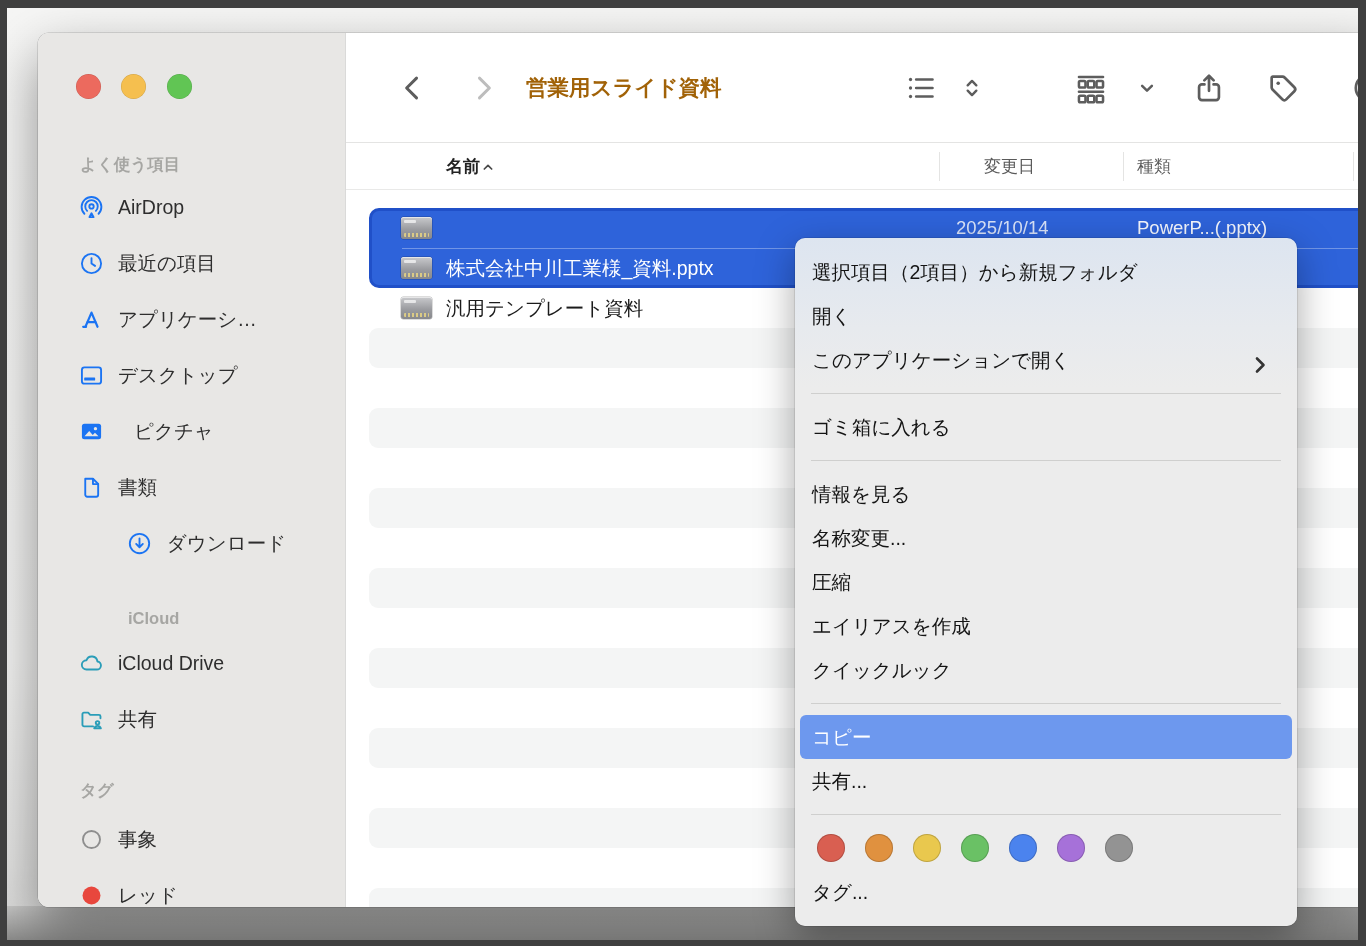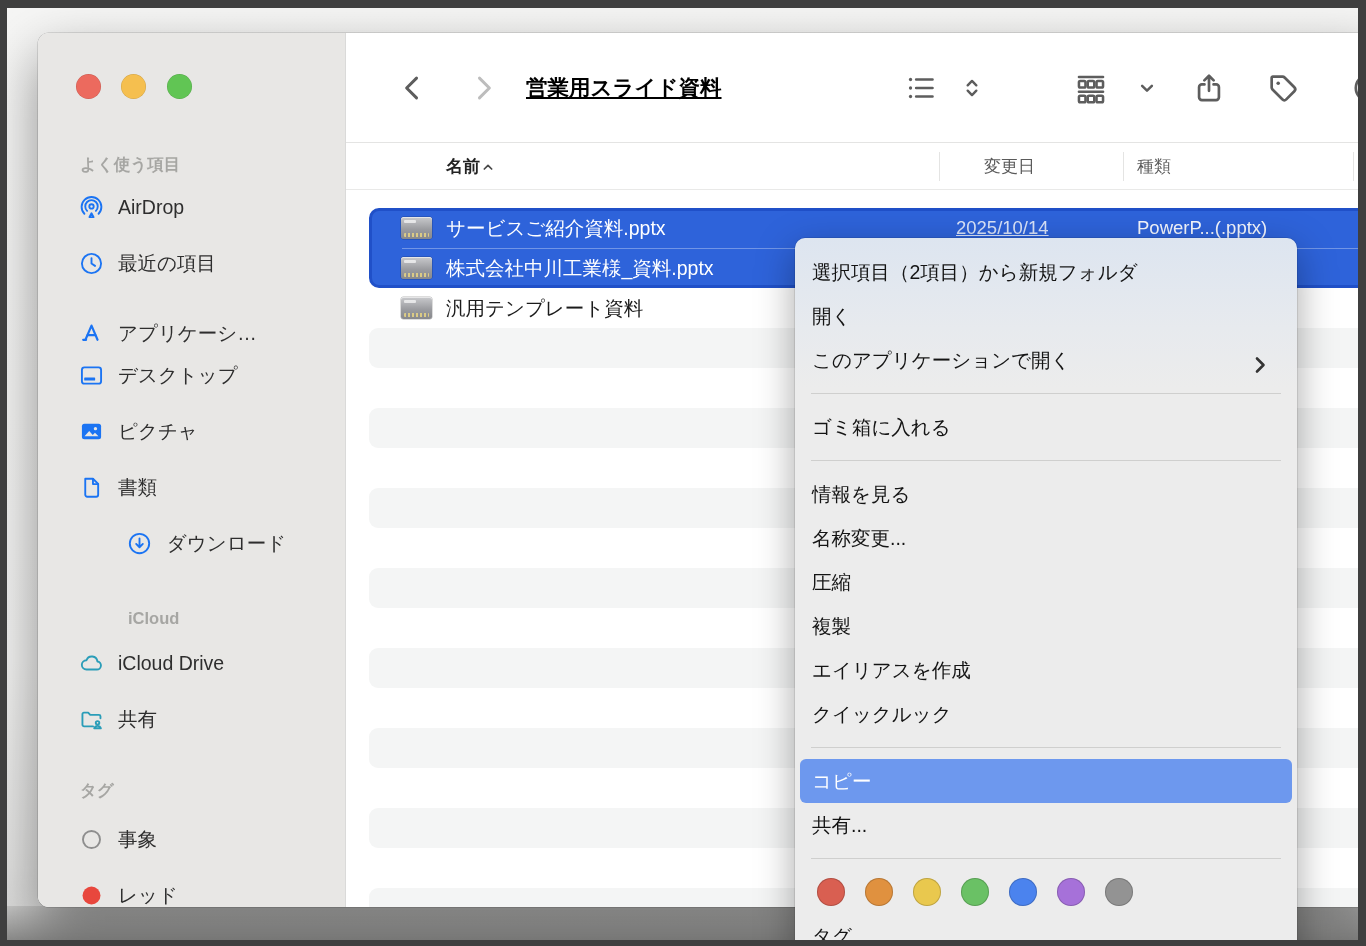--- a/index.html
+++ b/index.html
@@ -21,33 +21,33 @@
   .side-ic svg{width:25px;height:25px;}
   .side-label{margin-left:12px;font-size:19.5px;color:#2e2e2e;white-space:nowrap;overflow:hidden;}
   .c-blue{color:#1b74f3;} .c-teal{color:#2a9db8;} .c-gray{color:#8e8e8e;} .c-red{color:#e8473d;}
   
   .main{position:relative;flex:1;background:#fff;border-left:1px solid #dadad9;}
   .toolbar{position:relative;height:110px;border-bottom:1px solid #e4e4e3;}
   .tb{position:absolute;top:32px;width:46px;height:46px;display:flex;align-items:center;justify-content:center;color:#5d5d5d;}
   .tb svg{width:34px;height:34px;}
   .tb.small svg{width:26px;height:26px;}
   .tb.disabled{color:#bdbdbd;}
-  .title{position:absolute;left:180px;top:40px;font-size:21.5px;font-weight:700;color:#000000;white-space:nowrap;text-decoration:underline;}
+  .title{position:absolute;left:180px;top:40px;font-size:21.5px;font-weight:700;color:#a16207;white-space:nowrap;}
   .lheader{position:absolute;top:110px;left:0;right:0;height:47px;border-bottom:1px solid #e9e9e8;}
   .col{position:absolute;top:0;height:47px;line-height:47px;font-size:17px;color:#5a5a5a;white-space:nowrap;}
   .col.name{left:100px;color:#232323;font-weight:600;display:flex;align-items:center;}
   .col.name svg{width:16px;height:16px;color:#4a4a4a;}
   .hsep{position:absolute;top:9px;width:1px;height:29px;background:#e4e4e3;}
   .rows{position:absolute;top:157px;left:0;right:0;bottom:0;overflow:hidden;}
   .stripe{position:absolute;left:23px;right:0;height:40px;border-radius:9px;background:#f4f5f5;}
   .selection{position:absolute;left:23px;right:0;height:80px;border-radius:10px;background:#2e63da;border:3px solid #2050c8;}
   .selection .divider{position:absolute;left:30px;right:0;top:37px;height:1px;background:rgba(255,255,255,.32);}
   .frow{position:absolute;left:0;right:0;height:40px;}
   .frow .fname{position:absolute;left:100px;top:0;height:40px;line-height:40px;font-size:19.5px;color:#1b1b1b;white-space:nowrap;}
-  .frow .fdate{position:absolute;left:610px;top:0;height:40px;line-height:40px;font-size:18.5px;color:#4f4f4f;white-space:nowrap;text-decoration:underline;}
+  .frow .fdate{position:absolute;left:610px;top:0;height:40px;line-height:40px;font-size:18.5px;color:#4f4f4f;white-space:nowrap;}
   .frow .fkind{position:absolute;left:791px;top:0;height:40px;line-height:40px;font-size:18.5px;color:#4f4f4f;white-space:nowrap;}
   .frow.sel .fname{color:#fff;font-weight:500;}
   .frow.sel .fdate{color:rgba(255,255,255,.82);}
   .frow.sel .fkind{color:rgba(255,255,255,.95);}
   .ficon{position:absolute;left:55px;top:9px;width:31px;height:22px;border-radius:2.5px;
          background:linear-gradient(180deg,#c9cacd 0%,#9b9ca0 55%,#87888c 100%);
          box-shadow:inset 0 1px 0 rgba(255,255,255,.55),0 0 0 .5px rgba(0,0,0,.28);}
   .ficon:after{content:"";position:absolute;left:3px;right:3px;bottom:2.5px;height:4px;
          background:repeating-linear-gradient(90deg,#e3d184 0 2px,rgba(0,0,0,0) 2px 4px);opacity:.9;border-radius:1px;}
   .ficon:before{content:"";position:absolute;left:3px;top:3px;width:12px;height:3px;background:rgba(255,255,255,.65);border-radius:1px;}
@@ -91,40 +91,40 @@
           </div>
           <div class="side-item" style="top: 202px;">
             <span class="side-ic c-blue">
               <svg viewBox="0 0 24 24" fill="none" stroke="currentColor" stroke-width="1.8" stroke-linecap="round" stroke-linejoin="round">
                 <circle cx="12" cy="12" r="9.2"></circle>
                 <path d="M12 6.8V12l3.4 2.3"></path>
               </svg>
             </span>
             <span class="side-label">最近の項目</span>
           </div>
-          <div class="side-item" style="top: 258px; align-items: flex-end;">
+          <div class="side-item" style="top: 258px;">
             <span class="side-ic c-blue">
               <svg viewBox="0 0 24 24" fill="none" stroke="currentColor" stroke-width="1.8" stroke-linecap="round" stroke-linejoin="round">
                 <path d="M6.2 19 12 5.4 17.8 19" stroke-width="2.1"></path>
                 <path d="M8.3 14.6h7.4" stroke-width="2.1"></path>
                 <path d="M4 19h2.8" stroke-width="2.1"></path>
               </svg>
             </span>
             <span class="side-label">アプリケーシ…</span>
           </div>
           <div class="side-item" style="top: 314px;">
             <span class="side-ic c-blue">
               <svg viewBox="0 0 24 24" fill="none" stroke="currentColor" stroke-width="1.8" stroke-linecap="round" stroke-linejoin="round">
                 <rect x="2.8" y="4.2" width="18.4" height="15.6" rx="2.4"></rect>
                 <rect x="5" y="13.8" width="10.5" height="3.1" rx=".6" fill="currentColor" stroke="none"></rect>
               </svg>
             </span>
             <span class="side-label">デスクトップ</span>
           </div>
-          <div class="side-item" style="top: 370px;">
+          <div class="side-item" style="top: 370px; gap: 16px;">
             <span class="side-ic c-blue">
               <svg viewBox="0 0 24 24" fill="none" stroke="currentColor" stroke-width="1.8" stroke-linecap="round" stroke-linejoin="round">
                 <rect x="2.8" y="4.6" width="18.4" height="14.8" rx="2.4" fill="currentColor" stroke="none"></rect>
                 <path d="M5.3 16.6l4.5-5.2 3.4 3.9 2.1-2.1 3.4 3.4z" fill="#e8e7e5" stroke="none"></path>
                 <circle cx="15.8" cy="9.3" r="1.6" fill="#e8e7e5" stroke="none"></circle>
               </svg>
             </span>
             <span class="side-label">ピクチャ</span>
           </div>
           <div class="side-item" style="top: 426px;">
@@ -270,21 +270,20 @@
           <div class="stripe" style="top: 378px;"></div>
           <div class="stripe" style="top: 458px;"></div>
           <div class="stripe" style="top: 538px;"></div>
           <div class="stripe" style="top: 618px;"></div>
           <div class="stripe" style="top: 698px;"></div>
           <div class="selection" style="top: 18px;">
             <div class="divider"></div>
           </div>
           <div class="frow sel" style="top: 18px;">
             <span class="ficon"></span>
-            <span class="fname">サービスご紹介資料.pptx</span>
             <span class="fdate">2025/10/14</span>
             <span class="fkind">PowerP...(.pptx)</span>
           </div>
           <div class="frow sel" style="top: 58px;">
             <span class="ficon"></span>
             <span class="fname">株式会社中川工業様_資料.pptx</span>
             <span class="fdate"></span>
             <span class="fkind">PowerP...(.pptx)</span>
           </div>
           <div class="frow" style="top: 98px;">
@@ -302,21 +301,20 @@
       <div class="mitem">開く</div>
       <div class="mitem">このアプリケーションで開く<span class="sub"><svg viewBox="0 0 24 24" fill="none" stroke="currentColor" stroke-width="2.6" stroke-linecap="round" stroke-linejoin="round">
             <path d="M9 5.5l6.5 6.5L9 18.5"></path>
           </svg></span></div>
       <div class="msep"></div>
       <div class="mitem">ゴミ箱に入れる</div>
       <div class="msep"></div>
       <div class="mitem">情報を見る</div>
       <div class="mitem">名称変更...</div>
       <div class="mitem">圧縮</div>
-      <div class="mitem">複製</div>
       <div class="mitem">エイリアスを作成</div>
       <div class="mitem">クイックルック</div>
       <div class="msep"></div>
       <div class="mitem hl">コピー</div>
       <div class="mitem">共有...</div>
       <div class="msep"></div>
       <div class="mtags">
         <span class="tagdot" style="background: rgb(217, 95, 81);"></span>
         <span class="tagdot" style="background: rgb(224, 145, 63);"></span>
         <span class="tagdot" style="background: rgb(233, 200, 78);"></span>

